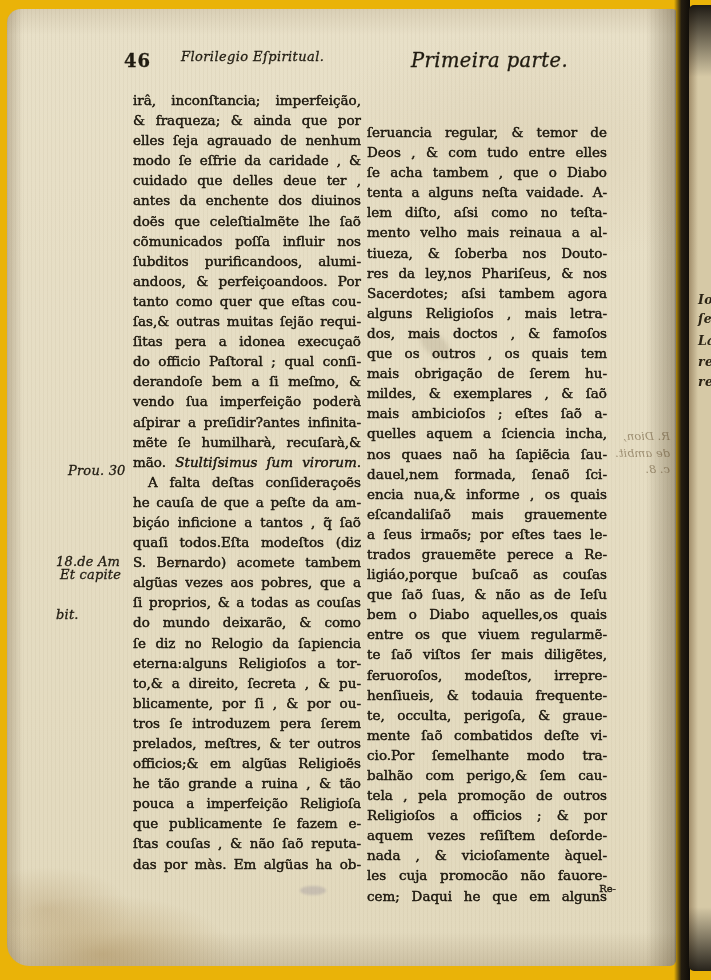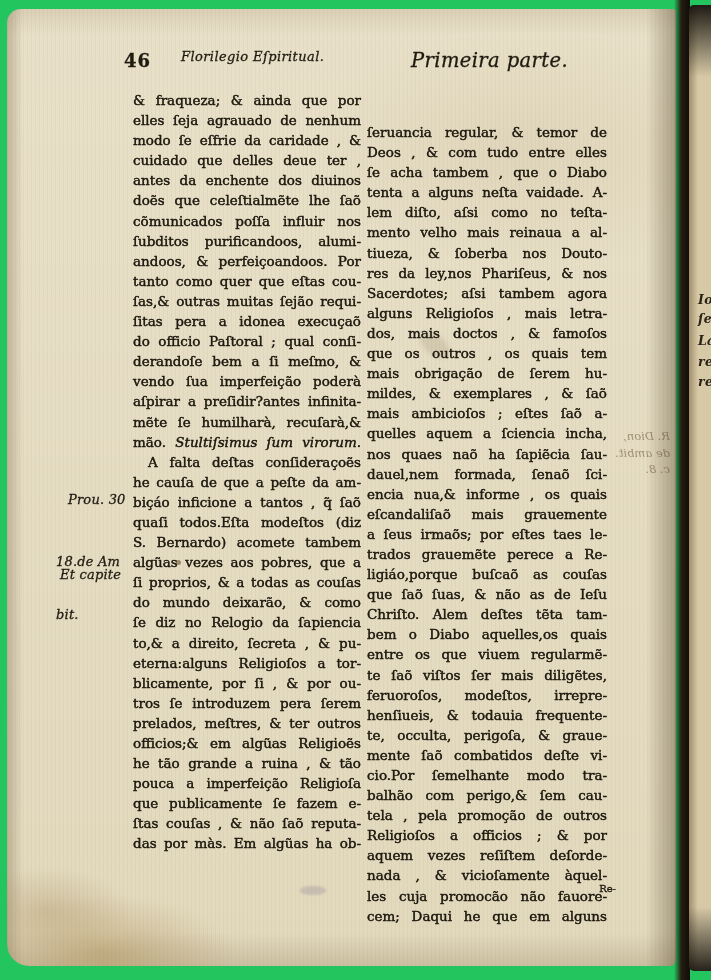--- a/index.html
+++ b/index.html
@@ -1,18 +1,18 @@
 <!DOCTYPE html>
 <html lang="pt"><head>
 <meta charset="utf-8">
 <style>
   html,body{margin:0;padding:0;}
   .stage{
     position:relative;width:711px;height:980px;overflow:hidden;
-    background:#22c55e;
+    background:#eab308;
     font-family:"DejaVu Serif","Liberation Serif",serif;
     color:#201b11;
   }
   
   .page-main{
     position:absolute;left:7px;top:9px;width:669px;height:957px;
     border-radius:14px 3px 6px 22px;
     background:
       radial-gradient(ellipse 190px 85px at 95px 945px, rgba(167,134,77,0.45), rgba(167,134,77,0) 70%),
       radial-gradient(ellipse 120px 60px at 40px 900px, rgba(150,115,60,0.25), rgba(150,115,60,0) 70%),
@@ -100,20 +100,21 @@
 
 <div class="stage">
 
   <div class="page-main">
     <span class="folio">46</span>
     <span class="run-title-1">Florilegio Eſpiritual.</span>
     <span class="run-title-2">Primeira parte.</span>
   </div>
 
   <div class="col col-left">
+      <div class="tline"><span>irâ, inconſtancia; imperfeição,</span></div>
       <div class="tline"><span>&amp; fraqueza; &amp; ainda que por</span></div>
       <div class="tline"><span>elles ſeja agrauado de nenhum</span></div>
       <div class="tline"><span>modo ſe eſfrie da caridade , &amp;</span></div>
       <div class="tline"><span>cuidado que delles deue ter ,</span></div>
       <div class="tline"><span>antes da enchente dos diuinos</span></div>
       <div class="tline"><span>doẽs que celeſtialmẽte lhe ſaõ</span></div>
       <div class="tline"><span>cõmunicados poſſa influir nos</span></div>
       <div class="tline"><span>ſubditos purificandoos, alumi-</span></div>
       <div class="tline"><span>andoos, &amp; perfeiçoandoos. Por</span></div>
       <div class="tline"><span>tanto como quer que eſtas cou-</span></div>
@@ -127,22 +128,22 @@
       <div class="tline"><span>mão. </span><span class="ital">Stultiſsimus ſum virorum.</span></div>
       <div class="tline indent"><span>A falta deſtas conſideraçoẽs</span></div>
       <div class="tline"><span>he cauſa de que a peſte da am-</span></div>
       <div class="tline"><span>biçáo inficione a tantos , q̃ ſaõ</span></div>
       <div class="tline"><span>quaſi todos.Eſta modeſtos (diz</span></div>
       <div class="tline"><span>S. Bernardo) acomete tambem</span></div>
       <div class="tline"><span>algũas vezes aos pobres, que a</span></div>
       <div class="tline"><span>ſi proprios, &amp; a todas as couſas</span></div>
       <div class="tline"><span>do mundo deixarão, &amp; como</span></div>
       <div class="tline"><span>ſe diz no Relogio da ſapiencia</span></div>
+      <div class="tline"><span>eterna:alguns Religioſos a tor-</span></div>
       <div class="tline"><span>to,&amp; a direito, ſecreta , &amp; pu-</span></div>
-      <div class="tline"><span>eterna:alguns Religioſos a tor-</span></div>
       <div class="tline"><span>blicamente, por ſi , &amp; por ou-</span></div>
       <div class="tline"><span>tros ſe introduzem pera ſerem</span></div>
       <div class="tline"><span>prelados, meſtres, &amp; ter outros</span></div>
       <div class="tline"><span>officios;&amp; em algũas Religioẽs</span></div>
       <div class="tline"><span>he tão grande a ruina , &amp; tão</span></div>
       <div class="tline"><span>pouca a imperfeição Religioſa</span></div>
       <div class="tline"><span>que publicamente ſe fazem e-</span></div>
       <div class="tline"><span>ſtas couſas , &amp; não ſaõ reputa-</span></div>
       <div class="tline"><span>das por màs. Em algũas ha ob-</span></div>
     </div>
@@ -164,42 +165,41 @@
       <div class="tline"><span>mais ambicioſos ; eſtes ſaõ a-</span></div>
       <div class="tline"><span>quelles aquem a ſciencia incha,</span></div>
       <div class="tline"><span>nos quaes naõ ha ſapiẽcia ſau-</span></div>
       <div class="tline"><span>dauel,nem formada, ſenaõ ſci-</span></div>
       <div class="tline"><span>encia nua,&amp; informe , os quais</span></div>
       <div class="tline"><span>eſcandaliſaõ mais grauemente</span></div>
       <div class="tline"><span>a ſeus irmaõs; por eſtes taes le-</span></div>
       <div class="tline"><span>trados grauemẽte perece a Re-</span></div>
       <div class="tline"><span>ligiáo,porque buſcaõ as couſas</span></div>
       <div class="tline"><span>que ſaõ ſuas, &amp; não as de Ieſu</span></div>
-      <div class="tline"><span>Chriſto. Alem deſtes tẽta tam-</span></div>
       <div class="tline"><span>bem o Diabo aquelles,os quais</span></div>
       <div class="tline"><span>entre os que viuem regularmẽ-</span></div>
       <div class="tline"><span>te ſaõ viſtos ſer mais diligẽtes,</span></div>
       <div class="tline"><span>feruoroſos, modeſtos, irrepre-</span></div>
       <div class="tline"><span>henſiueis, &amp; todauia frequente-</span></div>
       <div class="tline"><span>te, occulta, perigoſa, &amp; graue-</span></div>
       <div class="tline"><span>mente ſaõ combatidos deſte vi-</span></div>
       <div class="tline"><span>cio.Por ſemelhante modo tra-</span></div>
       <div class="tline"><span>balhão com perigo,&amp; ſem cau-</span></div>
       <div class="tline"><span>tela , pela promoção de outros</span></div>
       <div class="tline"><span>Religioſos a officios ; &amp; por</span></div>
       <div class="tline"><span>aquem vezes reſiſtem deſorde-</span></div>
       <div class="tline"><span>nada , &amp; vicioſamente àquel-</span></div>
       <div class="tline"><span>les cuja promocão não fauore-</span></div>
       <div class="tline"><span>cem; Daqui he que em alguns</span></div>
     </div>
 
   <div class="catchword">Re-</div>
 
   <div id="margin-notes">
-      <div class="margin-note" style="left: 68px; top: 492px;">Prou. 30</div>
+      <div class="margin-note" style="left: 68px; top: 463px;">Prou. 30</div>
       <div class="margin-note" style="left: 60px; top: 567px;">Et capite</div>
       <div class="margin-note" style="left: 56px; top: 554px;">18.de Am</div>
       <div class="margin-note" style="left: 56px; top: 607px;">bit.</div>
     </div>
 
   <div class="show-through" id="show-through">
       <div>R. Dion,</div>
       <div>de ambit.</div>
       <div>c. 8.</div>
     </div>

